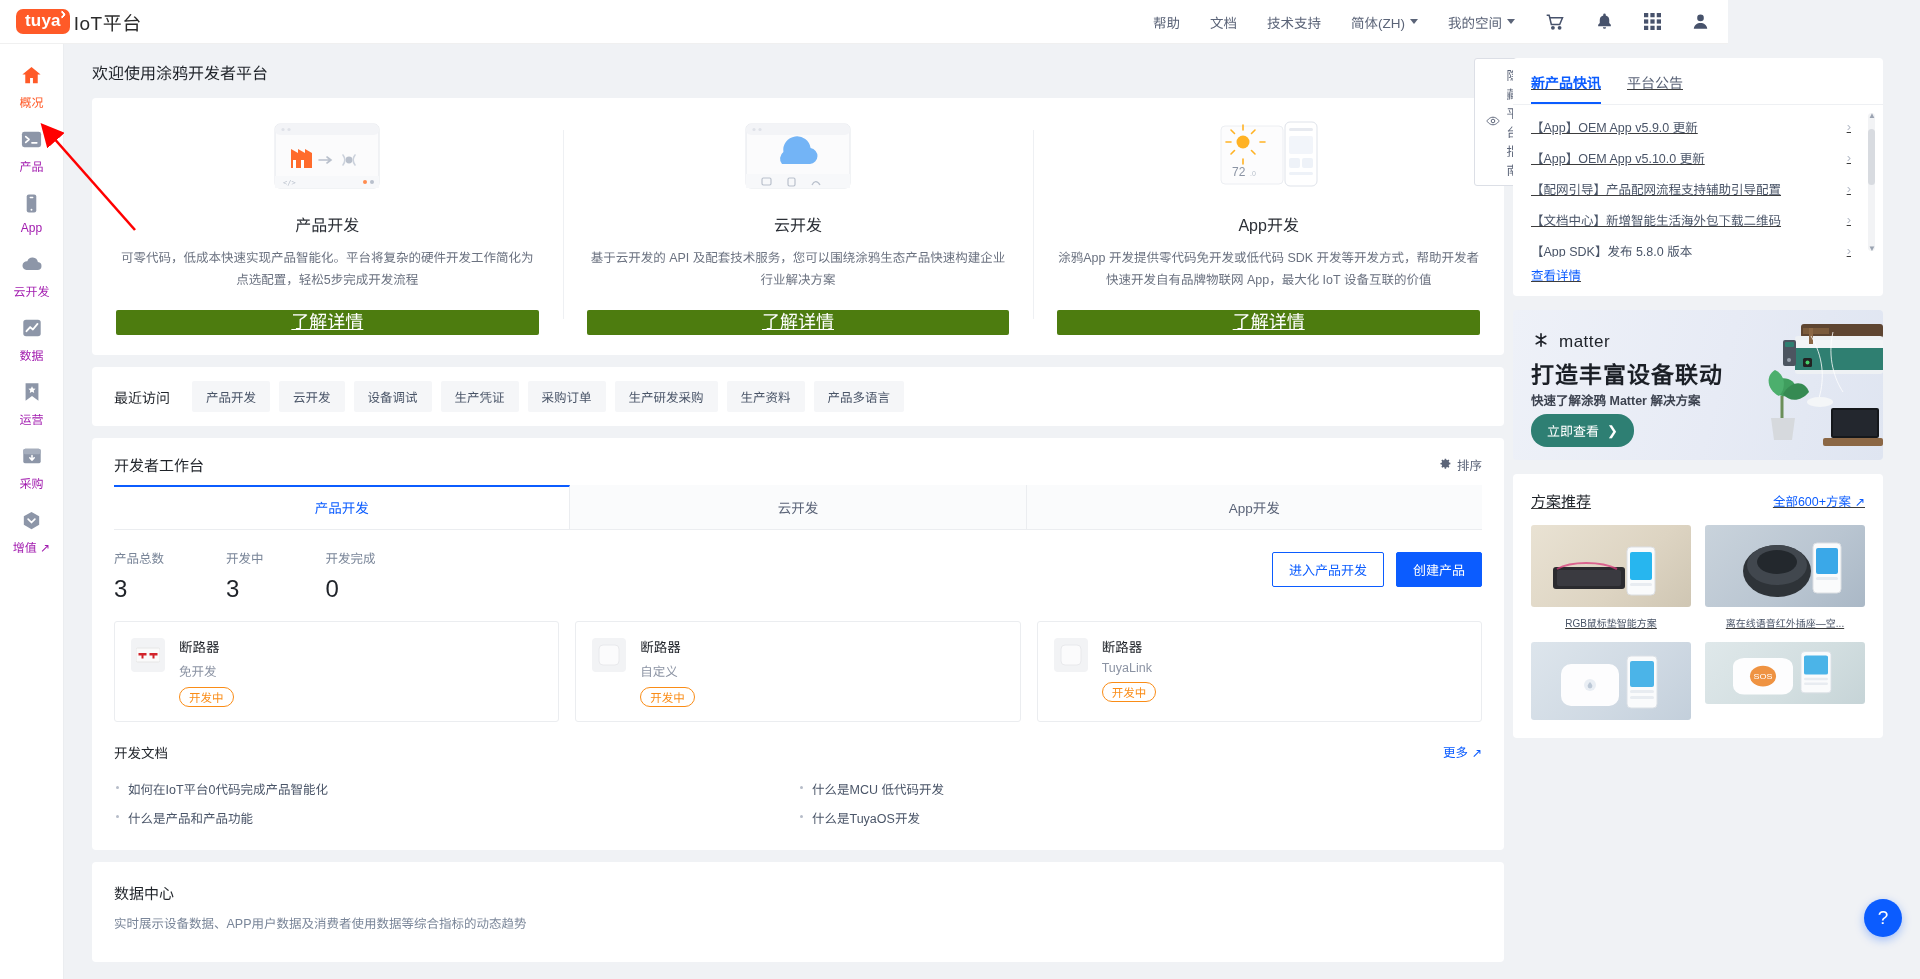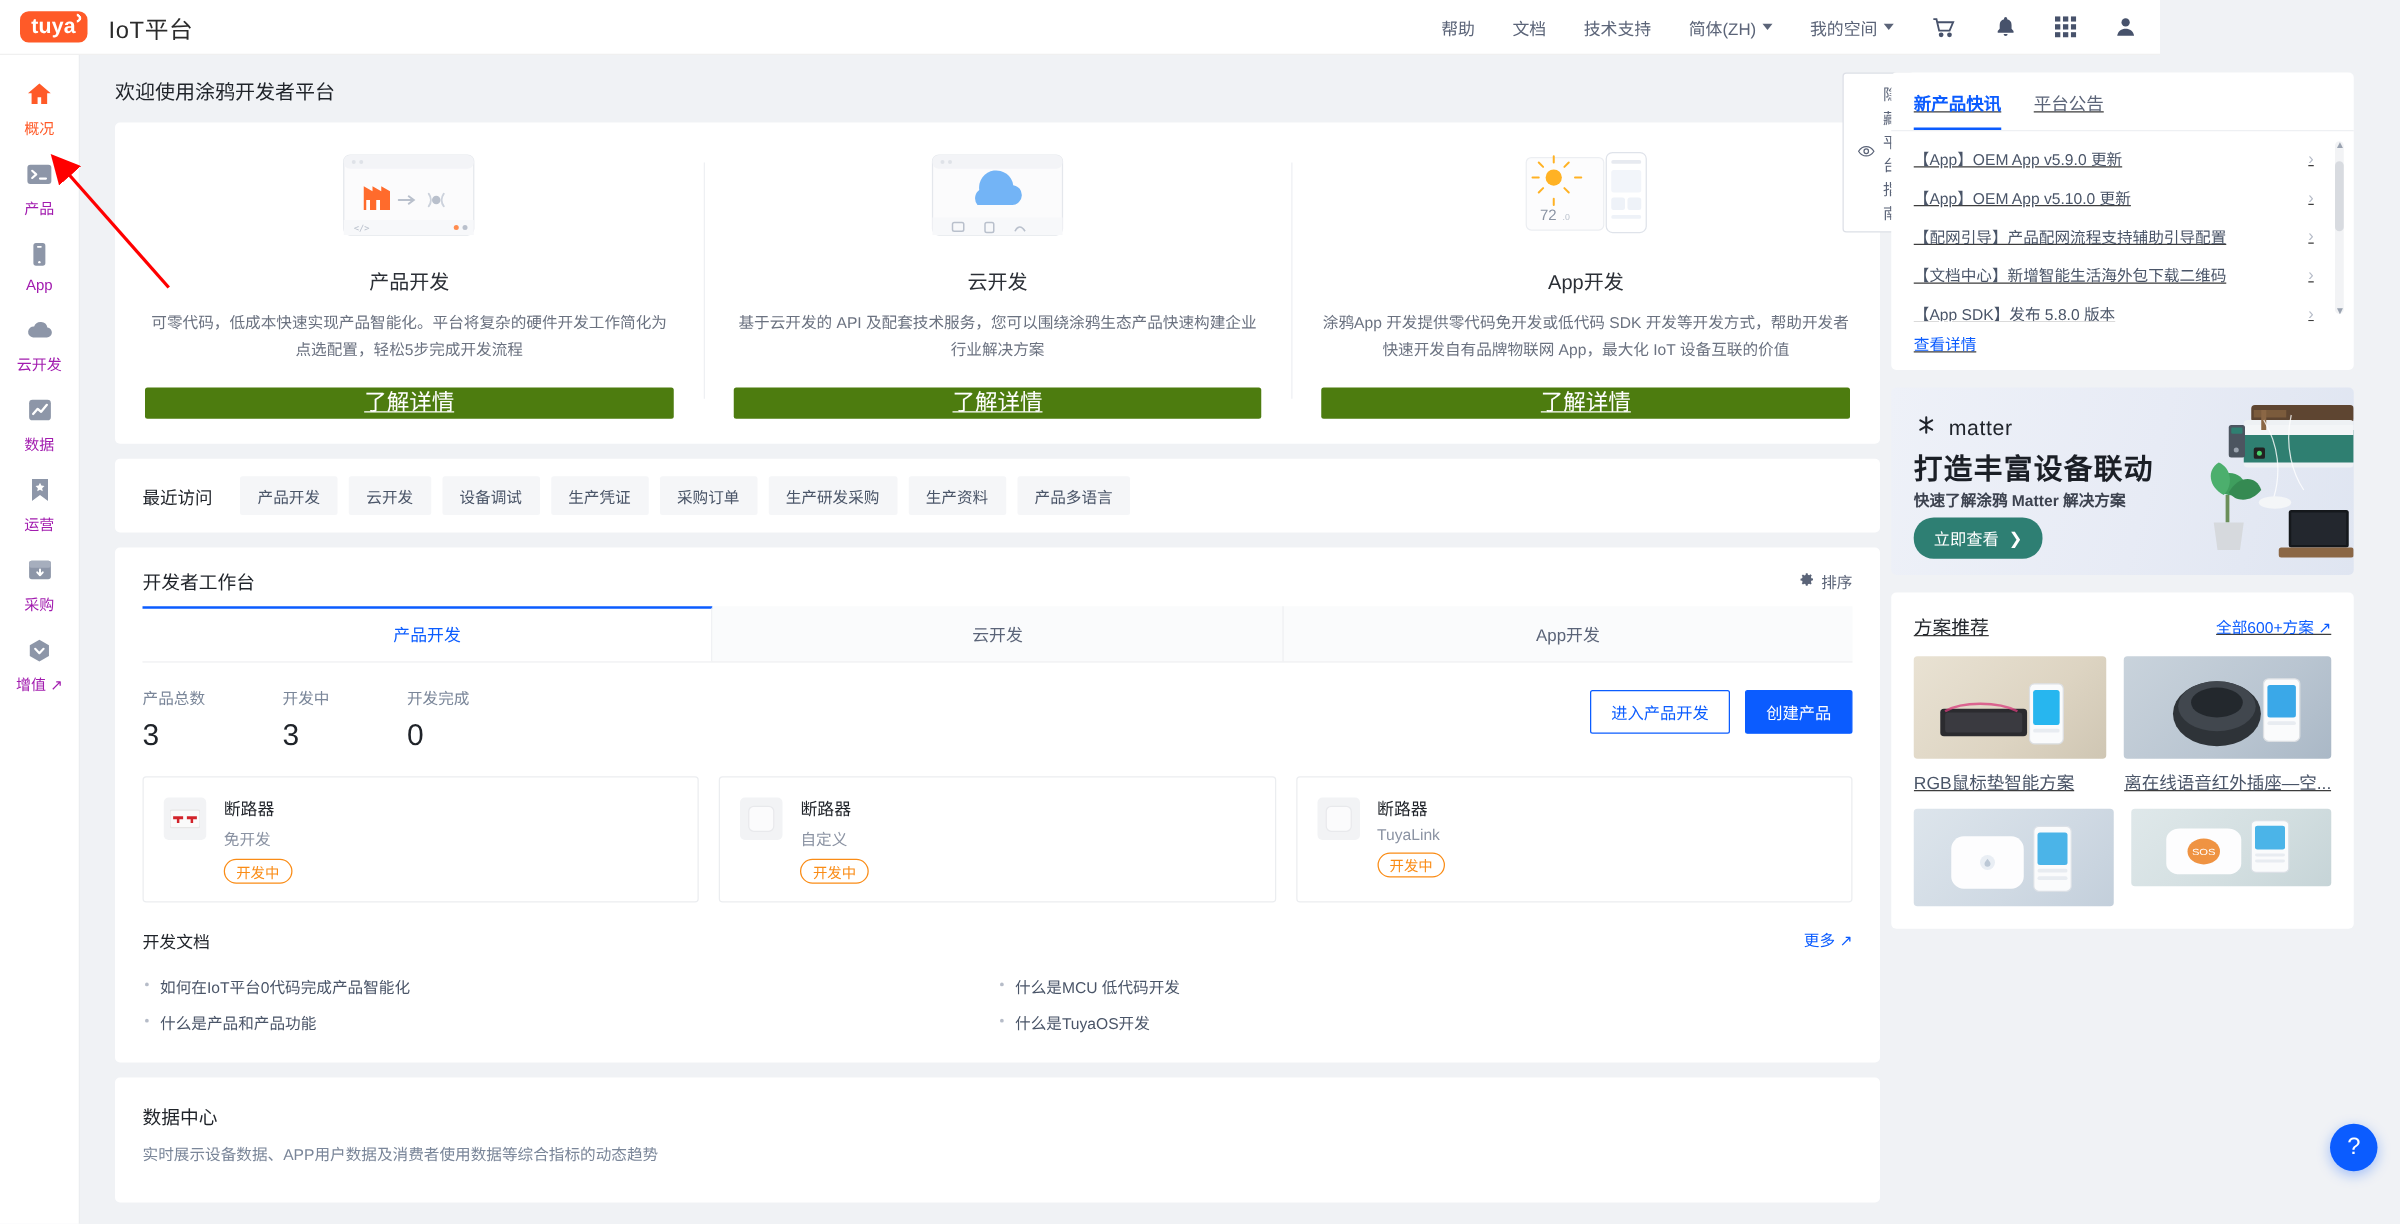--- a/index.html
+++ b/index.html
@@ -21,21 +21,21 @@
   .logo-badge {
     background: #ff5a28; color: #fff; font-weight: 700; font-size: 17px;
     border-radius: 7px; padding: 2px 9px 3px 9px; letter-spacing: .2px;
     position: relative; display:flex; align-items:center;
   }
   .logo-badge .wifi-dot {
     position:absolute; right:5px; top:2px; width:7px;height:7px;
     border:2px solid #fff; border-left-color:transparent; border-bottom-color:transparent;
     border-radius:50%; transform: rotate(45deg);
   }
-  .logo-text { font-size: 19px; color: #2b2b2b; margin-left: 17px; letter-spacing: .5px; }
+  .logo-text { font-size: 19px; color: #2b2b2b; margin-left: 4px; letter-spacing: .5px; }
   .topnav { margin-left: auto; display: flex; align-items: center; margin-right: 18px; }
   .topnav-item {
     font-size: 13.5px; color: #5b6478; margin-left: 30px; cursor: pointer;
     display: flex; align-items: center; white-space: nowrap;
   }
   .caret { display:inline-block; width:0;height:0; margin-left:5px;
     border-left:4px solid transparent; border-right:4px solid transparent;
     border-top:5px solid #5b6478; }
   .topicon { margin-left: 30px; cursor: pointer; color:#47526b; display:flex; align-items:center; }
 
@@ -190,21 +190,21 @@
   .sol { margin-top: 14px; padding: 16px 18px 10px 18px; position:relative; }
   .sol-h { display:flex; align-items:center; }
   .sol-t { font-size:15px; color:#1f2329; }
   .sol-all { margin-left:auto; font-size:12.5px; color:#0b5cff; cursor:pointer; }
   .sol-tabs { display:flex; margin-top: 12px; border-bottom:1px solid #eef0f3; }
   .sol-tab { font-size:13.5px; color:#5b6478; margin-right:26px; padding-bottom:9px; cursor:pointer; }
   .sol-tab.active { color:#0b5cff; font-weight:700; border-bottom:2px solid #0b5cff; }
   .sol-grid { display:flex; gap:14px; margin-top:14px; }
   .sol-card { width:50%; cursor:pointer; }
   .sol-img { height:82px; border-radius:3px; position:relative; overflow:hidden; }
-  .sol-cap { font-size:14px; color:#4a5568; margin-top:8px; white-space:nowrap; overflow:hidden; text-overflow:ellipsis; }
+  .sol-cap { font-size:10px; color:#4a5568; margin-top:8px; text-align:center; white-space:nowrap; overflow:hidden; text-overflow:ellipsis; }
   .sol-grid2 { display:flex; gap:14px; margin-top:12px; }
 
   
   .fab {
     position:absolute; right:18px; bottom:42px; width:38px; height:38px; border-radius:50%;
     background:#0b5cff; color:#fff; display:flex; align-items:center; justify-content:center;
     font-size:19px; cursor:pointer; box-shadow:0 3px 10px rgba(11,92,255,.35); z-index:50;
   }
 
   

